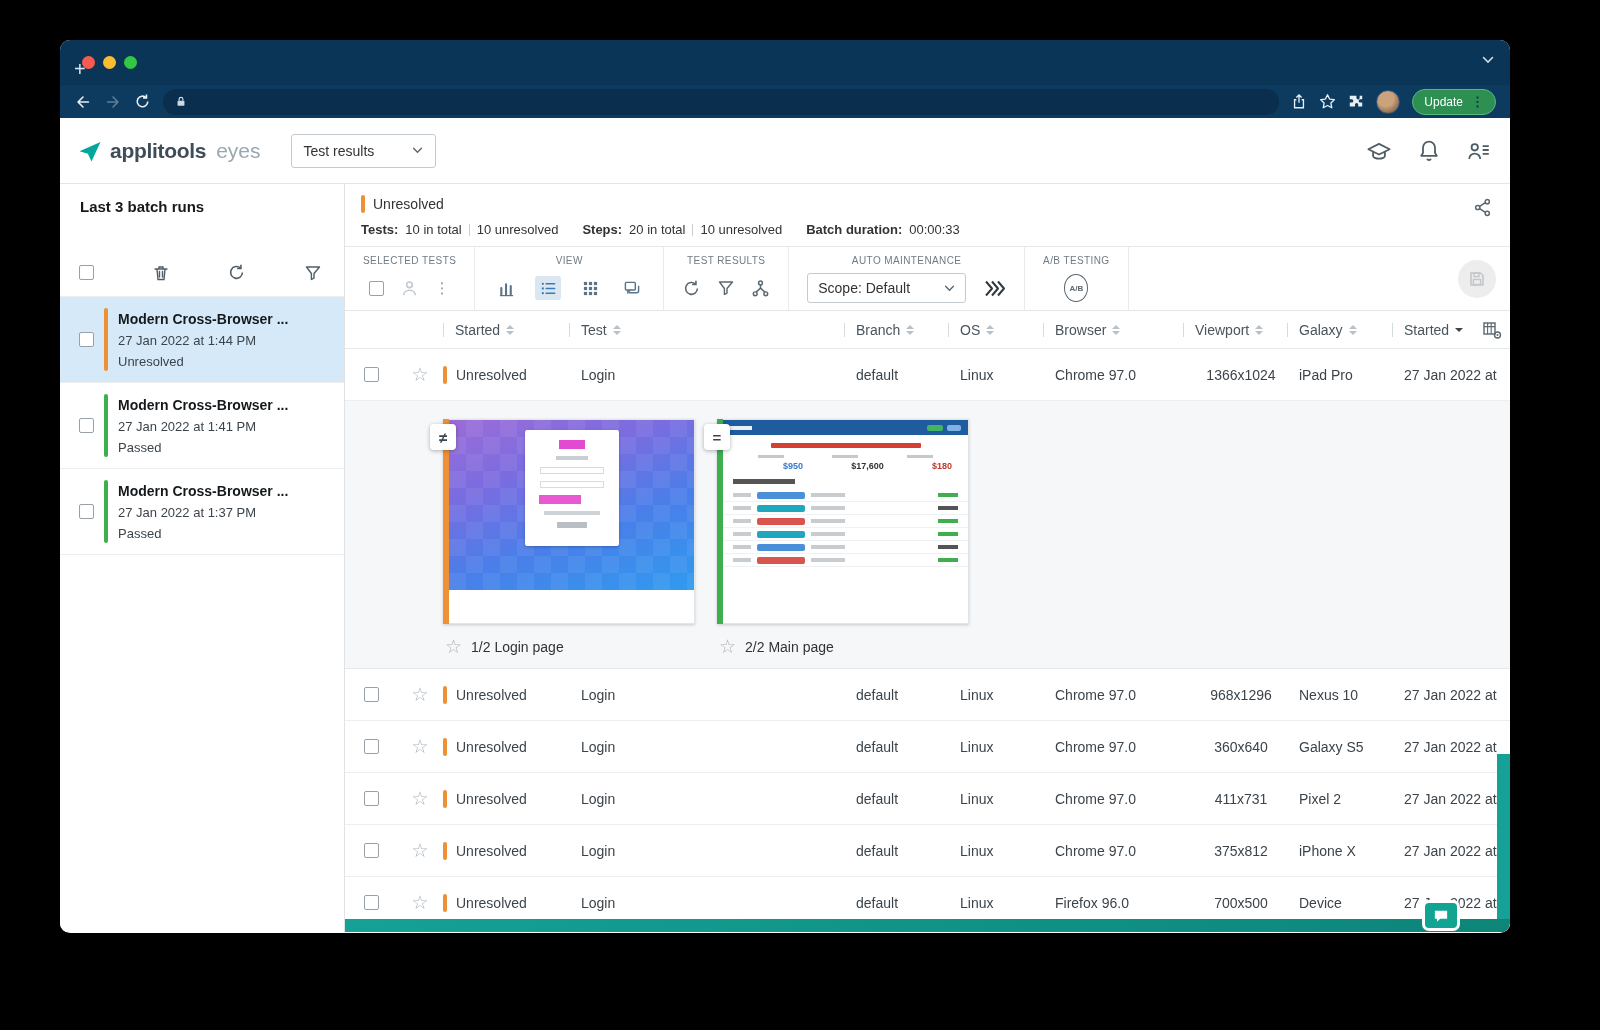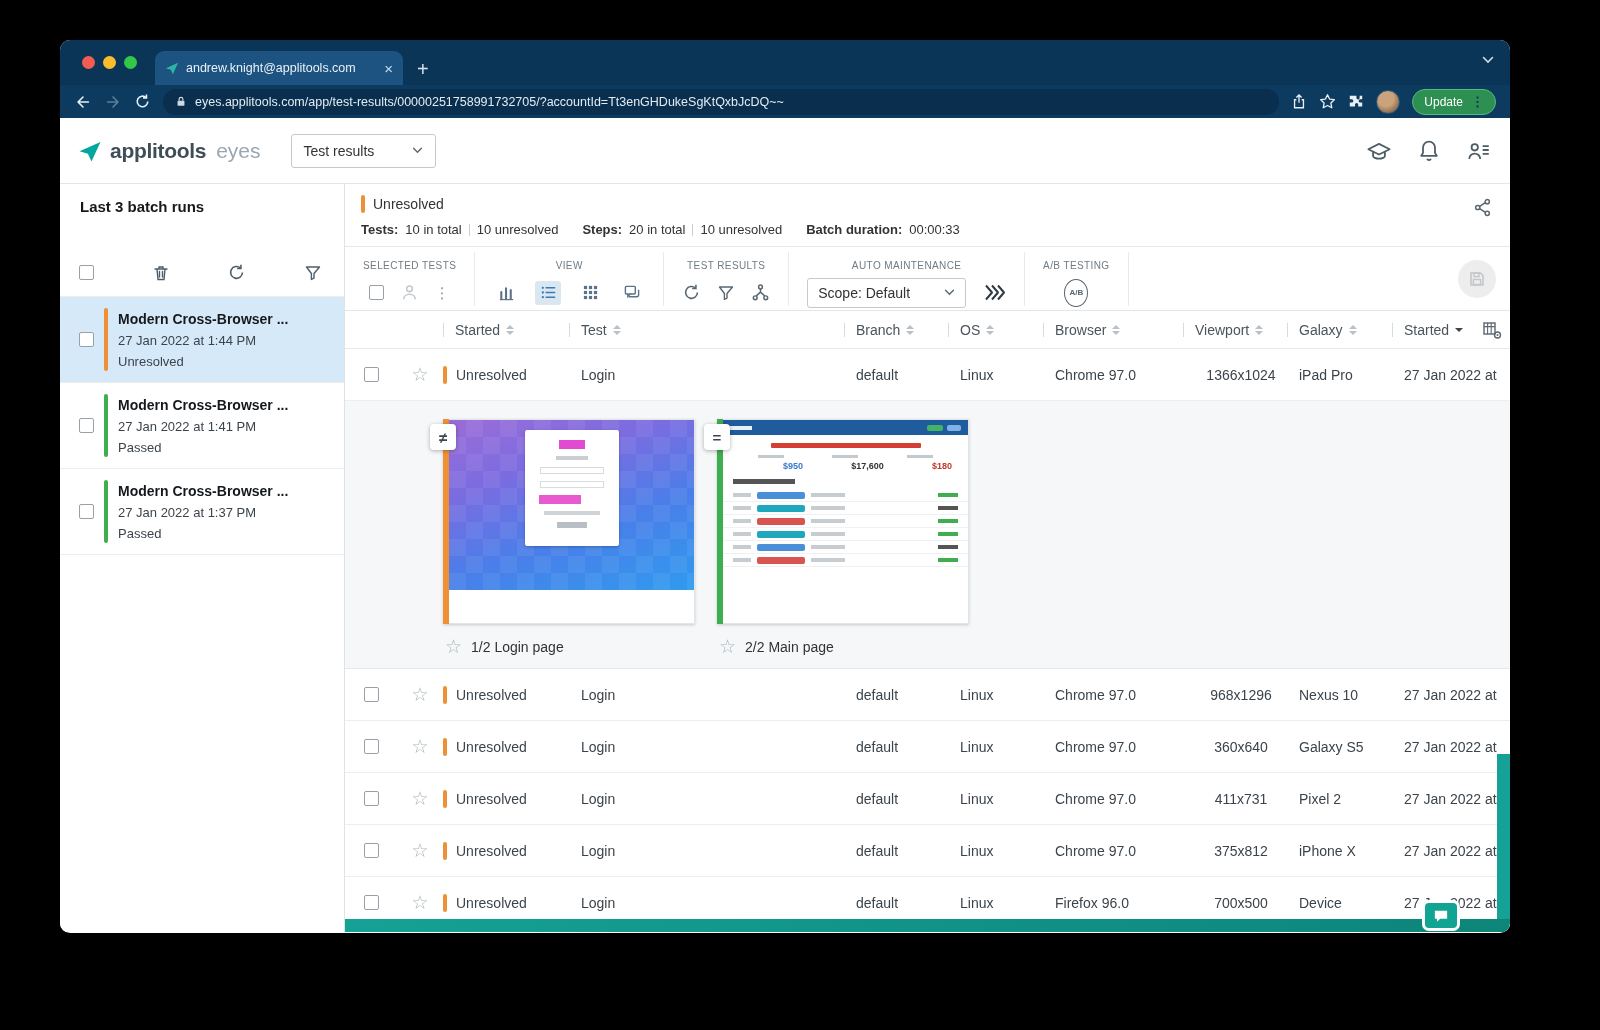--- a/index.html
+++ b/index.html
@@ -58,21 +58,21 @@
   .sbar.orange { background:#EE9035; }
   .bh-status { font-size:14px; color:#333; margin-right:6px; }
   .bh-title { font-size:15px; font-weight:700; color:#111; }
   .bh-share { position:absolute; right:18px; top:14px; color:#5a6771; }
   .bh-stats { margin-top:9px; font-size:13px; color:#333; display:flex; align-items:center; gap:7px; }
   .bh-stats b { font-weight:700; }
   .vbar { width:1px; height:12px; background:#c9ced2; }
   .gap16 { width:10px; }
 
   
-  .toolbar { display:flex; border-bottom:1px solid #e3e6e8; height:64px;align-items:center; }
+  .toolbar { display:flex; border-bottom:1px solid #e3e6e8; height:64px; }
   .tg { display:flex; flex-direction:column; align-items:center; justify-content:flex-start; gap:9px; padding:8px 18px 0; border-right:1px solid #e8eaec; }
   .tg-label { font-size:10px; color:#6f7b85; letter-spacing:.4px; white-space:nowrap; }
   .tg-row { display:flex; align-items:center; gap:16px; color:#5a6771; height:26px; }
   .icon-btn { display:flex; align-items:center; justify-content:center; width:26px; height:24px; border-radius:3px; color:#5b7287; }
   .icon-btn.active { background:#dbe7f0; color:#3a7ab5; }
   .kebab { font-size:15px; color:#8d979f; letter-spacing:1px; }
   .person-dim { color:#c2cad0; }
   .scope-select { border:1px solid #c4cbd0; border-radius:3px; height:30px; display:flex; align-items:center; gap:34px; padding:0 10px; font-size:14px; color:#333; white-space:nowrap; }
   .ab-circle { width:24px; height:28px; border-radius:50%; border:1.5px solid #5a6771; color:#5a6771; font-size:8px; font-weight:700; display:flex; align-items:center; justify-content:center; }
   .toolbar-right { flex:1; display:flex; align-items:center; justify-content:flex-end; padding-right:14px; }
@@ -148,27 +148,20 @@
 <body>
 
 <div class="window">
 
   <div class="titlebar">
     <div class="lights">
       <button class="light red"></button>
       <button class="light yellow"></button>
       <button class="light green"></button>
     </div>
-    <div class="tab">
-      <svg width="14" height="14" viewBox="0 0 16 16">
-          <path d="M15 2 1 8.2l5.6 1.7L9 15l2.6-5.6L15 2z" fill="#2ab5a5"></path>
-        </svg>
-      <span class="tab-title">andrew.knight@applitools.com</span>
-      <span class="tab-close">×</span>
-    </div>
     <span class="new-tab">+</span>
     <span class="strip-chevron">
       <svg width="12" height="8" viewBox="0 0 12 8">
           <path d="M1.5 1.5 6 6l4.5-4.5" stroke="currentColor" stroke-width="1.6" fill="none" stroke-linecap="round"></path>
         </svg>
     </span>
   </div>
 
   <div class="navbar">
     <span class="nav-icon">
@@ -187,21 +180,20 @@
           <path d="M13.2 1.6v3.6H9.6" fill="none" stroke="currentColor" stroke-width="1.7"></path>
         </svg>
     </span>
     <div class="omnibox">
       <span>
         <svg width="12" height="13" viewBox="0 0 14 14">
             <rect x="3" y="6" width="8" height="6" rx="1" fill="#cfd9e2"></rect>
             <path d="M4.8 6V4.4a2.2 2.2 0 0 1 4.4 0V6" fill="none" stroke="#cfd9e2" stroke-width="1.4"></path>
           </svg>
       </span>
-      <span class="url">eyes.applitools.com/app/test-results/00000251758991732705/?accountId=Tt3enGHDukeSgKtQxbJcDQ~~</span>
     </div>
     <span class="nav-icon">
       <svg width="16" height="17" viewBox="0 0 18 18">
           <path d="M6 7H4v9h10V7h-2" fill="none" stroke="currentColor" stroke-width="1.5"></path>
           <path d="M9 1.8v8.5M6 4.6 9 1.6l3 3" fill="none" stroke="currentColor" stroke-width="1.5"></path>
         </svg>
     </span>
     <span class="nav-icon">
       <svg width="17" height="17" viewBox="0 0 18 18">
           <path d="M9 1.8l2.2 4.6 5 .7-3.6 3.5.9 5L9 13.2l-4.5 2.4.9-5L1.8 7.1l5-.7z" fill="none" stroke="currentColor" stroke-width="1.4" stroke-linejoin="round"></path>

